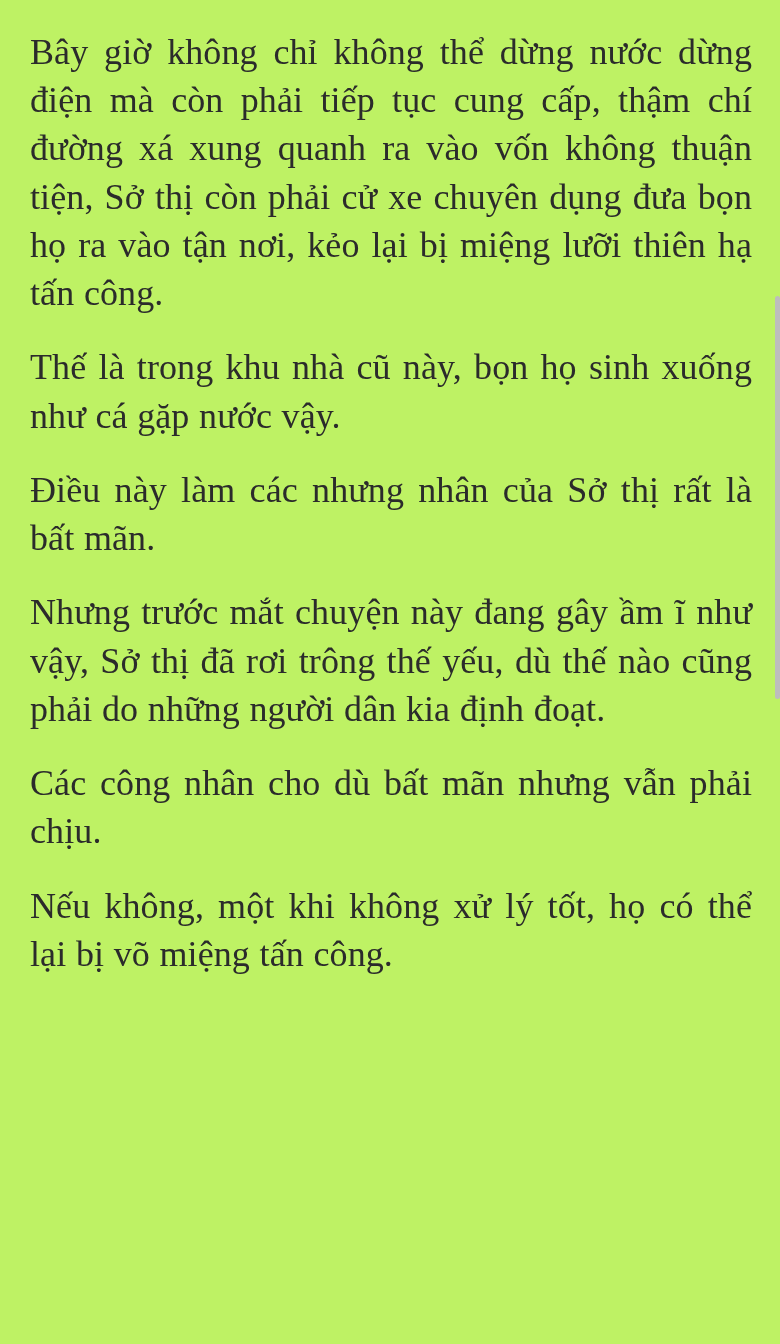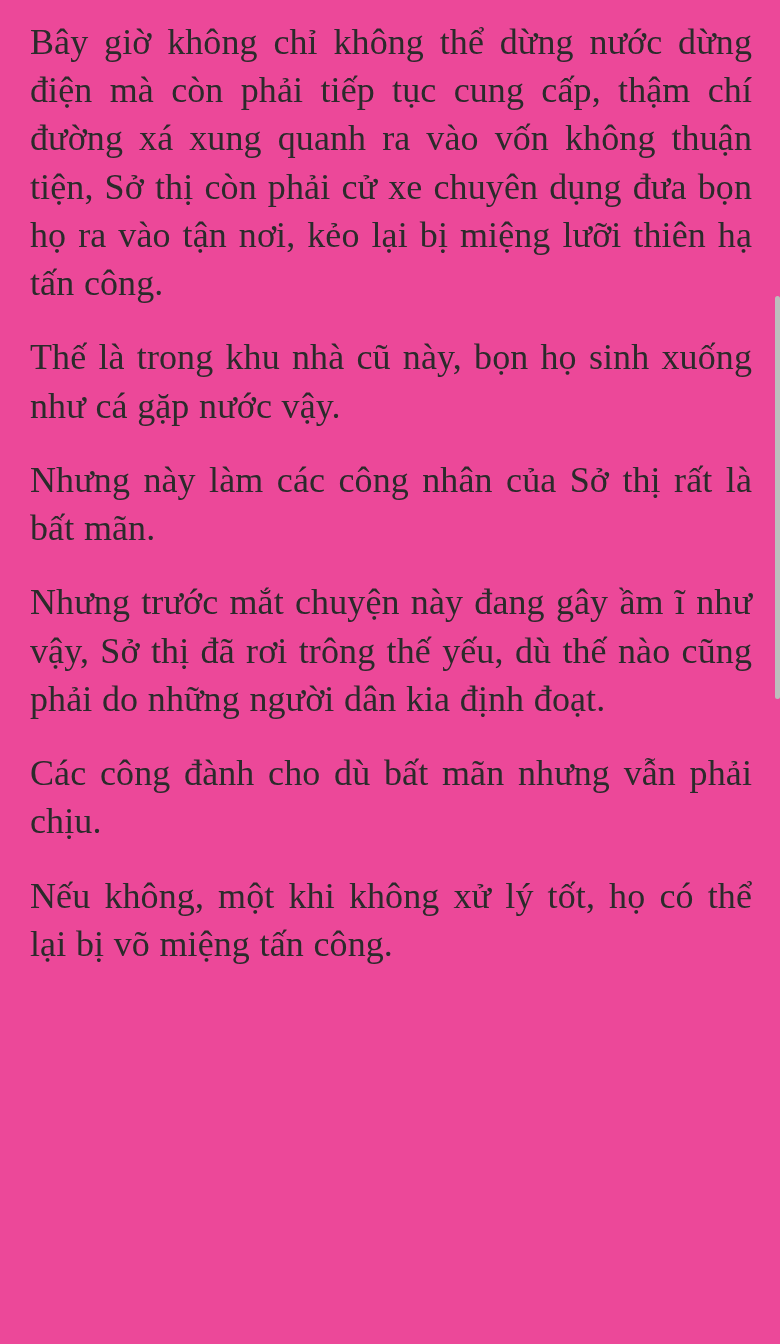--- a/index.html
+++ b/index.html
@@ -11,22 +11,22 @@
     width: 780px;
     min-height: 1344px;
     font-family: "Liberation Serif", "DejaVu Serif", serif;
     color: #2b2b2b;
   }
   #reader {
     position: relative;
     width: 780px;
     min-height: 1344px;
     box-sizing: border-box;
-    padding: 18px 28px 18px 30px;
-    background: #ec4899;
+    padding: 28px 28px 18px 30px;
+    background: #bef264;
     font-family: Liberation Serif, serif;
   }
   .paragraph {
     font-size: 36px;
     line-height: 1.34;
     text-align: justify;
     text-justify: inter-word;
     margin: 0 0 26px 0;
     letter-spacing: 0.1px;
     word-spacing: 0.5px;
@@ -52,22 +52,22 @@
     border-radius: 3px;
   }
 </style>
 </head>
 <body>
 
 <div id="reader">
 
   <p class="paragraph">Bây giờ không chỉ không thể dừng nước dừng điện mà còn phải tiếp tục cung cấp, thậm chí đường xá xung quanh ra vào vốn không thuận tiện, Sở thị còn phải cử xe chuyên dụng đưa bọn họ ra vào tận nơi, kẻo lại bị miệng lưỡi thiên hạ tấn công.</p>
   <p class="paragraph">Thế là trong khu nhà cũ này, bọn họ sinh xuống như cá gặp nước vậy.</p>
-  <p class="paragraph">Nhưng này làm các công nhân của Sở thị rất là bất mãn.</p>
+  <p class="paragraph">Điều này làm các nhưng nhân của Sở thị rất là bất mãn.</p>
   <p class="paragraph">Nhưng trước mắt chuyện này đang gây ầm ĩ như vậy, Sở thị đã rơi trông thế yếu, dù thế nào cũng phải do những người dân kia định đoạt.</p>
-  <p class="paragraph">Các công đành cho dù bất mãn nhưng vẫn phải chịu.</p>
+  <p class="paragraph">Các công nhân cho dù bất mãn nhưng vẫn phải chịu.</p>
   <p class="paragraph">Nếu không, một khi không xử lý tốt, họ có thể lại bị võ miệng tấn công.</p>
 
   <div class="scroll-track">
     <div class="scroll-thumb"></div>
   </div>
 
 </div>
 
 </body></html>

